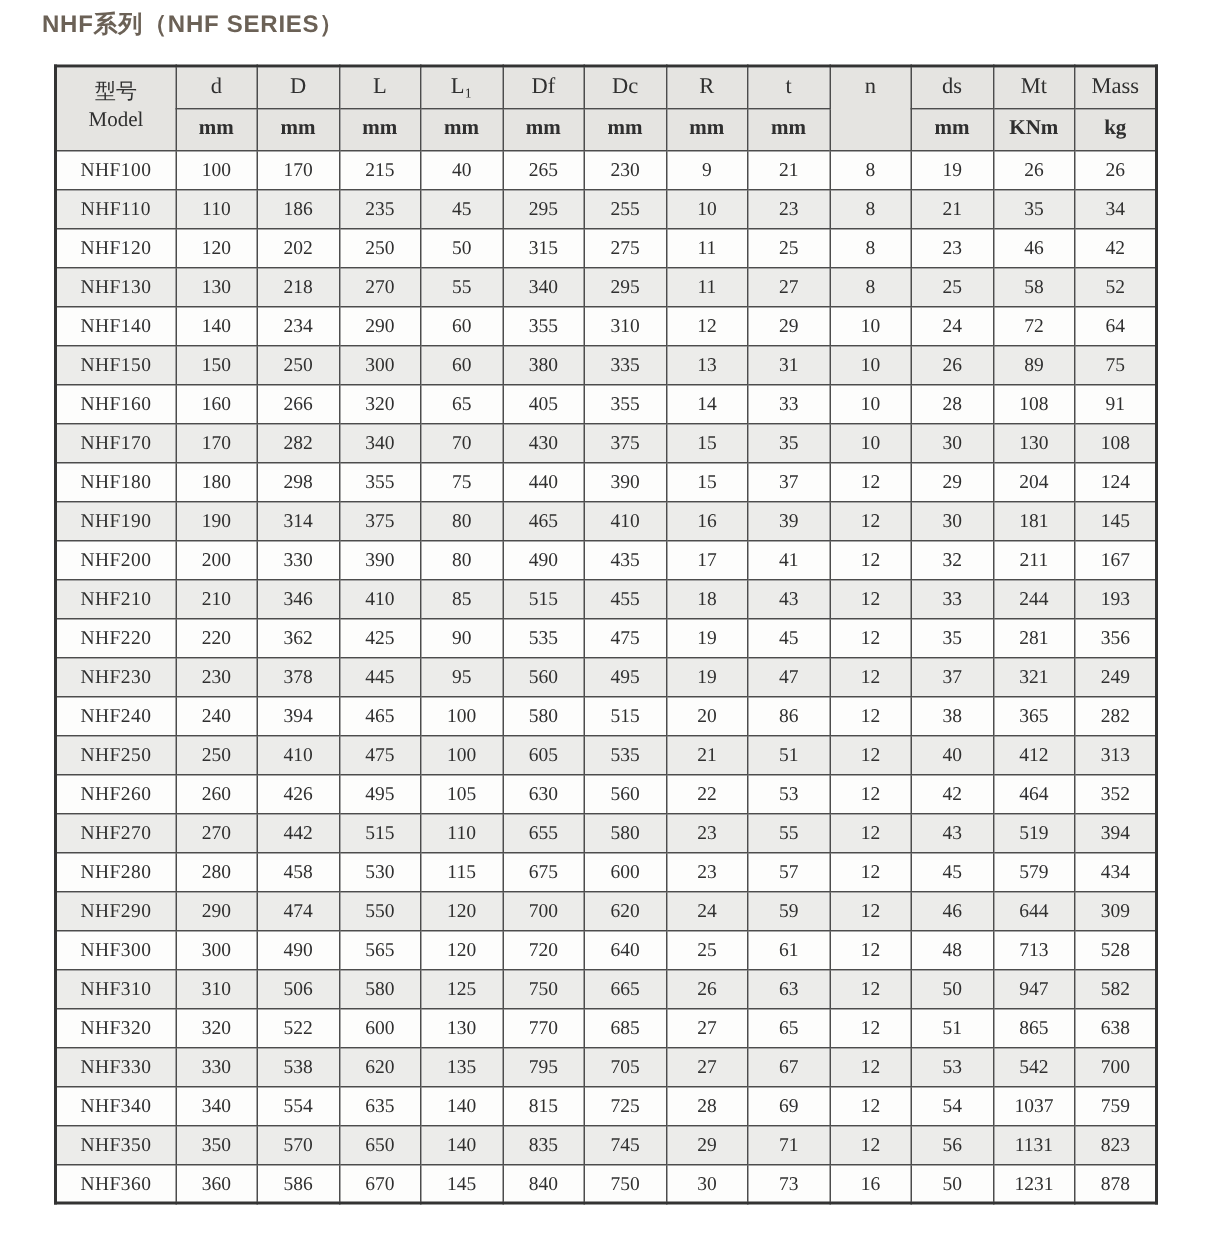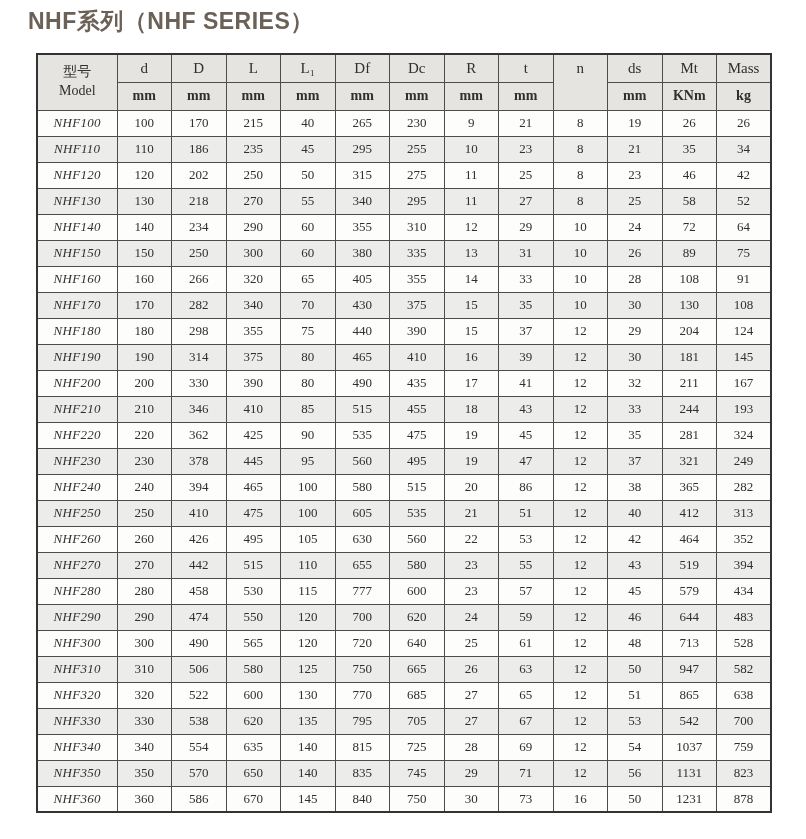--- a/index.html
+++ b/index.html
@@ -16,21 +16,21 @@
   html,body{width:806px;background:var(--page-bg);}
   body{
     height:839px;
     font-family:"Liberation Serif","DejaVu Serif",serif;
     color:var(--text-color);
     overflow:hidden;
   }
   .page-title{
     font-family:"Liberation Sans","DejaVu Sans",sans-serif;
     font-weight:bold;
-    font-size:23px;
+    font-size:16px;
     letter-spacing:0.5px;
     color:var(--title-color);
     margin:6px 0 0 28px;
   }
   table.spec-table{
     border-collapse:collapse;
     table-layout:fixed;
     width:734px;
     margin:16px 0 0 36px;
     border:2px solid var(--outer-border);
@@ -65,21 +65,20 @@
     font-size:13px;
     height:26px;
     background:var(--row-bg);
   }
   .spec-table tbody tr.stripe td{
     background:var(--stripe-bg);
   }
   .spec-table tbody td.model-cell{
     font-size:13px;
     letter-spacing:0.3px;
-    font-style:italic;
   }
 </style>
 </head>
 <body>
 
 <h1 class="page-title">NHF系列（NHF SERIES）</h1>
 
 <table class="spec-table">
   <colgroup>
       <col style="width: 80px;">
@@ -316,21 +315,21 @@
         <td>362</td>
         <td>425</td>
         <td>90</td>
         <td>535</td>
         <td>475</td>
         <td>19</td>
         <td>45</td>
         <td>12</td>
         <td>35</td>
         <td>281</td>
-        <td>324</td>
+        <td>356</td>
       </tr>
       <tr class="stripe">
         <td class="model-cell">NHF230</td>
         <td>230</td>
         <td>378</td>
         <td>445</td>
         <td>95</td>
         <td>560</td>
         <td>495</td>
         <td>19</td>
@@ -399,21 +398,21 @@
         <td>43</td>
         <td>519</td>
         <td>394</td>
       </tr>
       <tr>
         <td class="model-cell">NHF280</td>
         <td>280</td>
         <td>458</td>
         <td>530</td>
         <td>115</td>
-        <td>777</td>
+        <td>675</td>
         <td>600</td>
         <td>23</td>
         <td>57</td>
         <td>12</td>
         <td>45</td>
         <td>579</td>
         <td>434</td>
       </tr>
       <tr class="stripe">
         <td class="model-cell">NHF290</td>
@@ -421,21 +420,21 @@
         <td>474</td>
         <td>550</td>
         <td>120</td>
         <td>700</td>
         <td>620</td>
         <td>24</td>
         <td>59</td>
         <td>12</td>
         <td>46</td>
         <td>644</td>
-        <td>483</td>
+        <td>309</td>
       </tr>
       <tr>
         <td class="model-cell">NHF300</td>
         <td>300</td>
         <td>490</td>
         <td>565</td>
         <td>120</td>
         <td>720</td>
         <td>640</td>
         <td>25</td>

